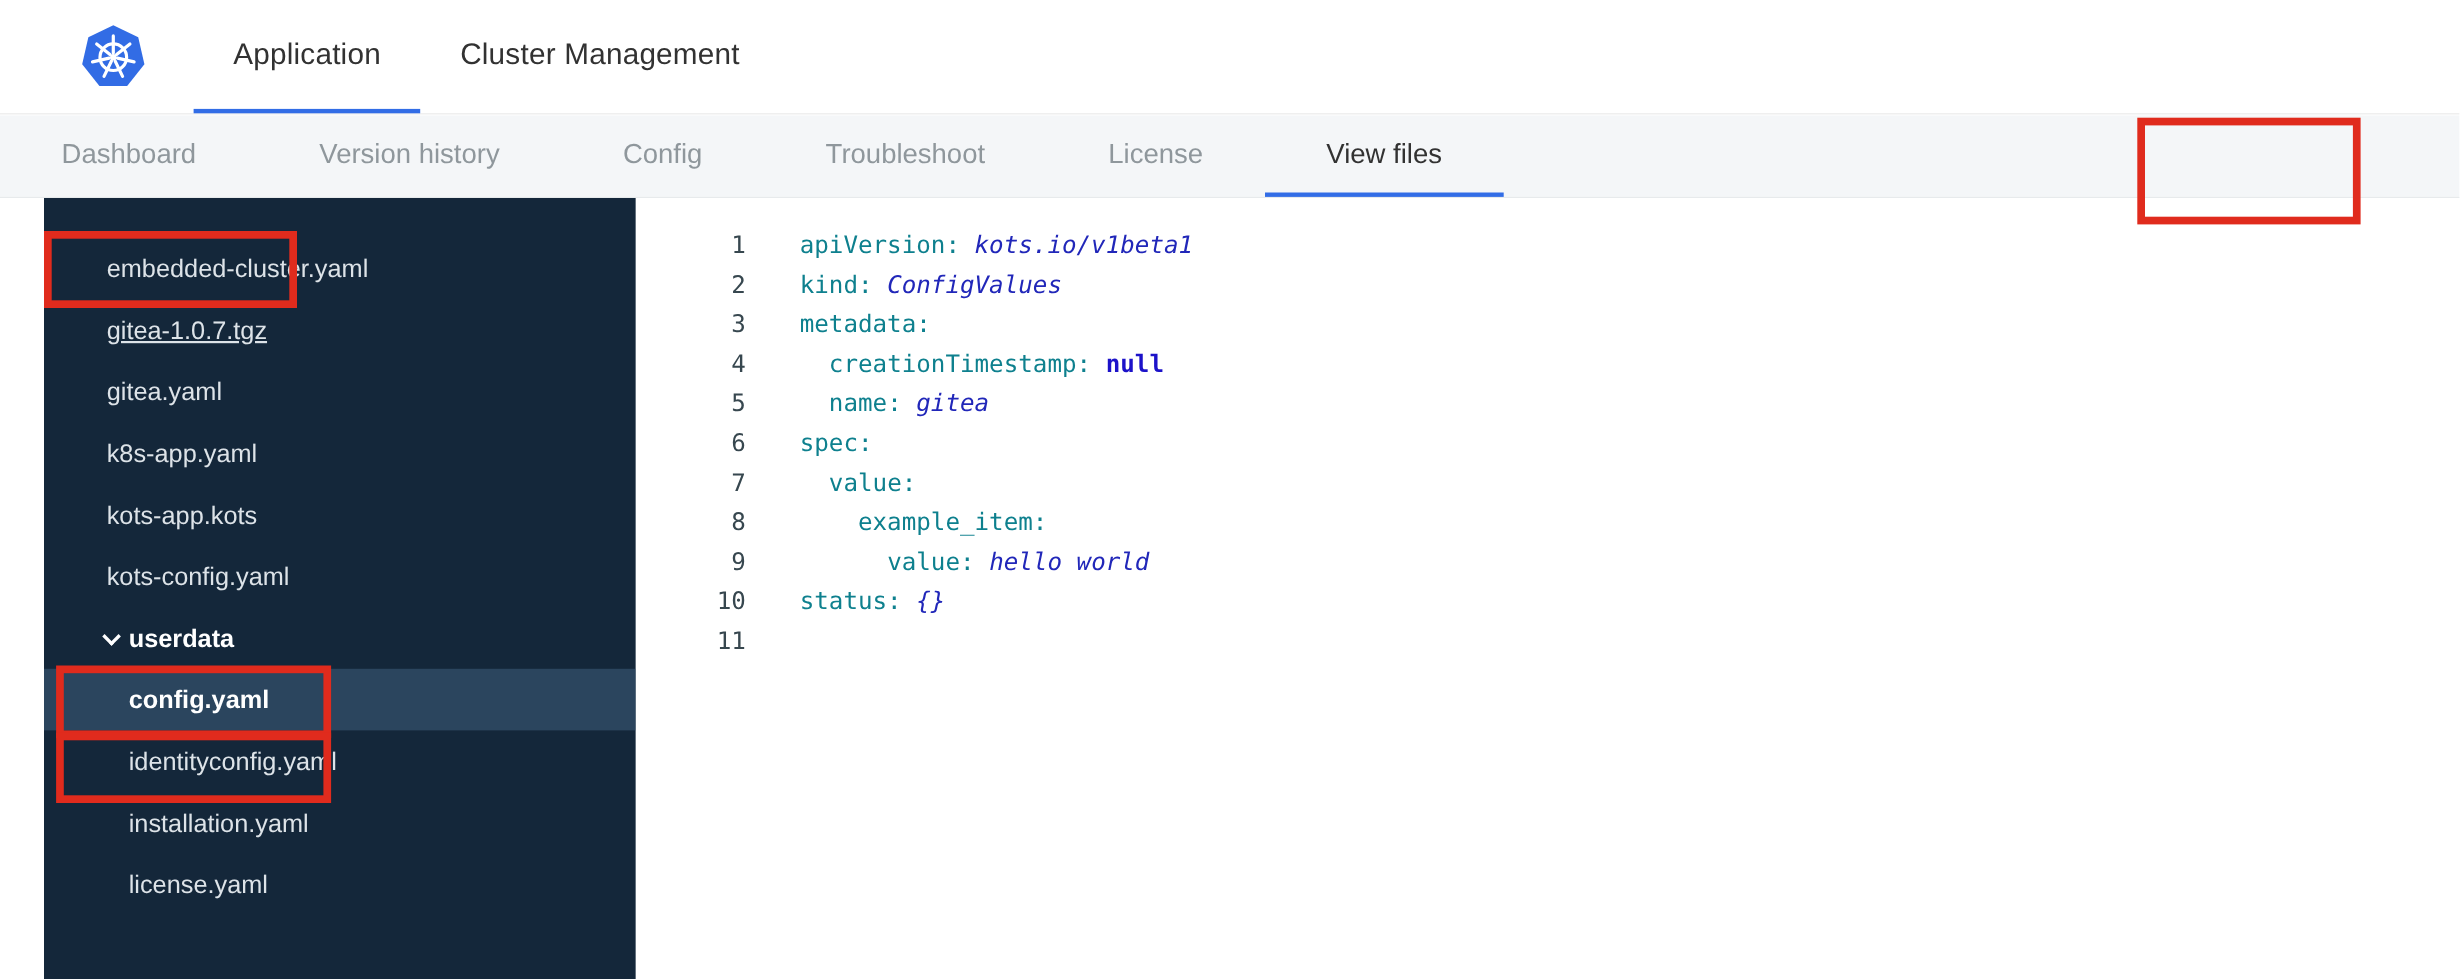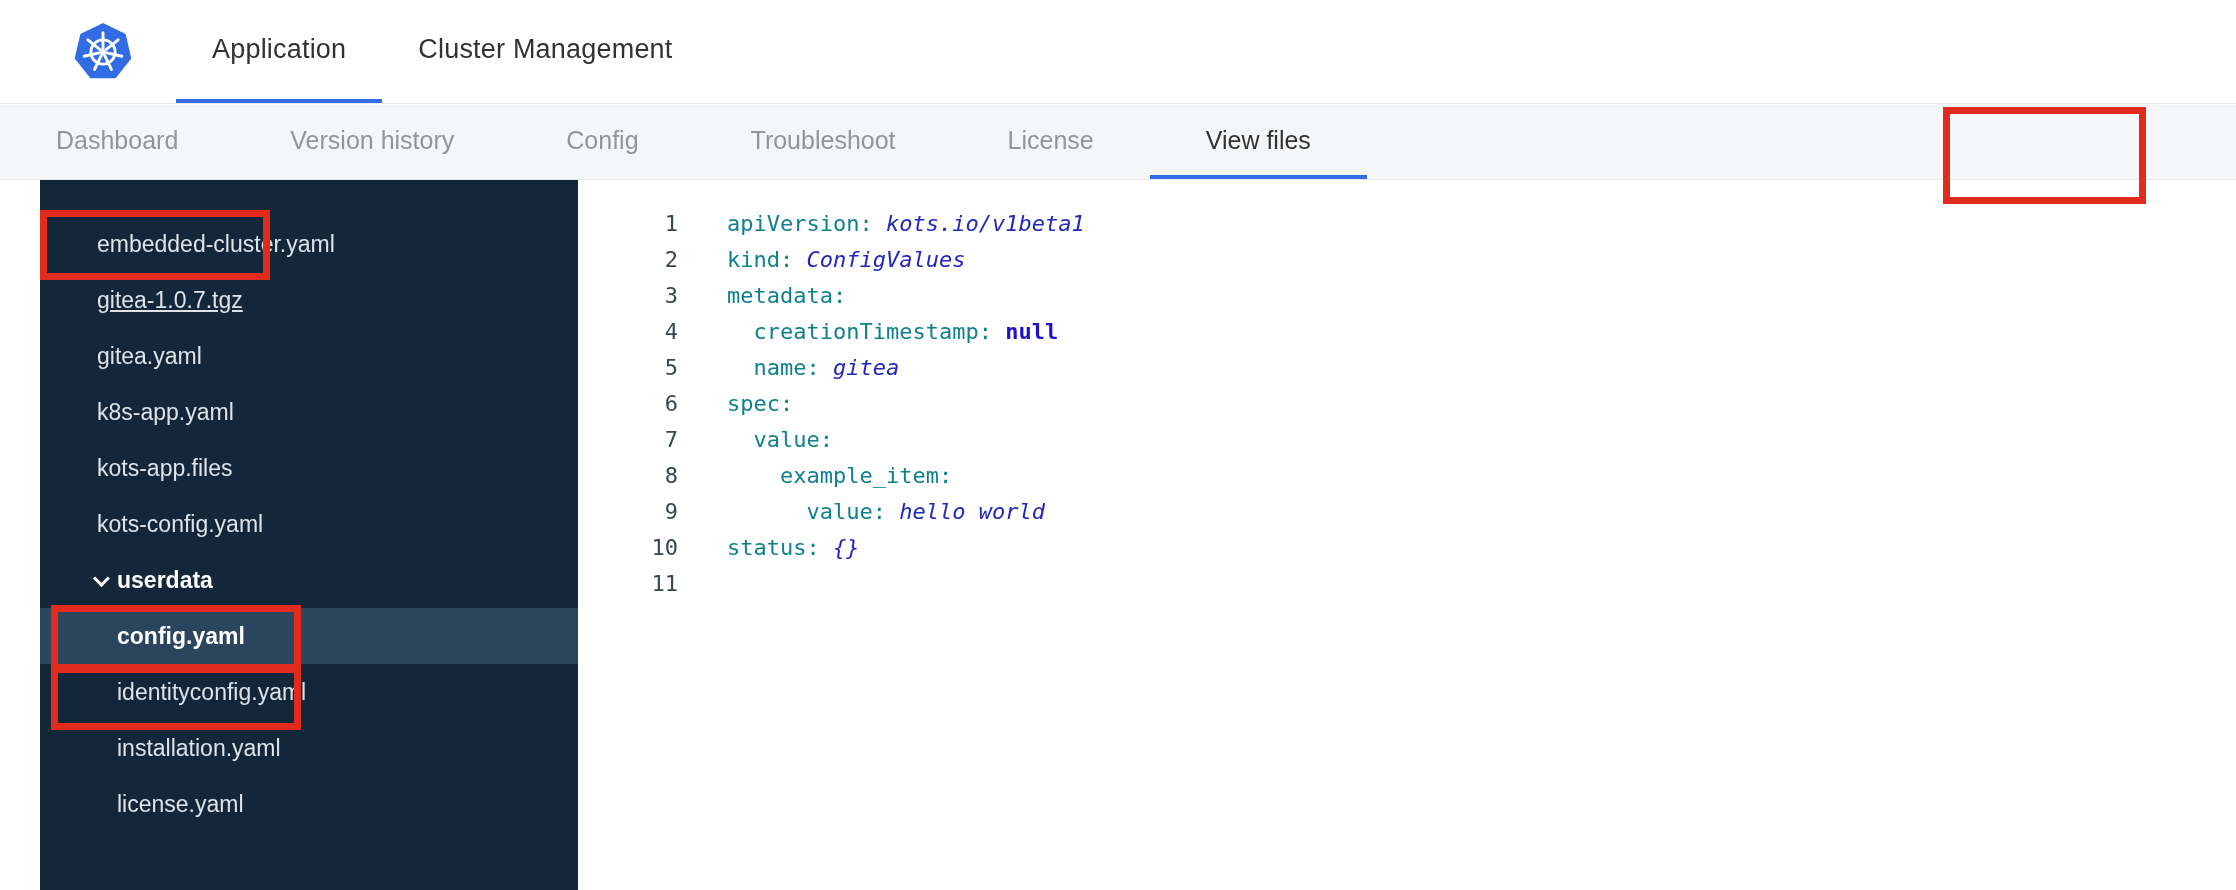--- a/index.html
+++ b/index.html
@@ -100,21 +100,21 @@
     <div class="tree-row" style="padding-left: 57px; text-decoration: underline;">
       <span>gitea-1.0.7.tgz</span>
     </div>
     <div class="tree-row" style="padding-left: 57px;">
       <span>gitea.yaml</span>
     </div>
     <div class="tree-row" style="padding-left: 57px;">
       <span>k8s-app.yaml</span>
     </div>
     <div class="tree-row" style="padding-left: 57px;">
-      <span>kots-app.files</span>
+      <span>kots-app.kots</span>
     </div>
     <div class="tree-row" style="padding-left: 57px;">
       <span>kots-config.yaml</span>
     </div>
     <div class="tree-row folder" style="padding-left: 54px;">
       <span class="chevron"></span>
       <span>userdata</span>
     </div>
     <div class="tree-row selected" style="padding-left: 77px;">
       <span>config.yaml</span>

